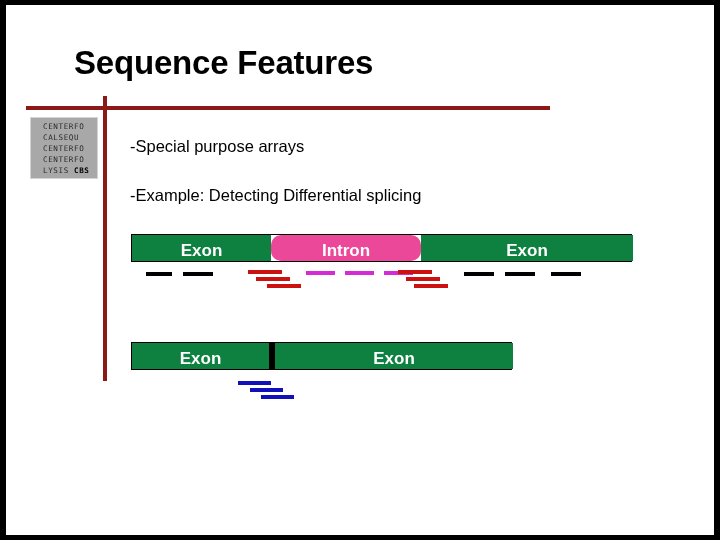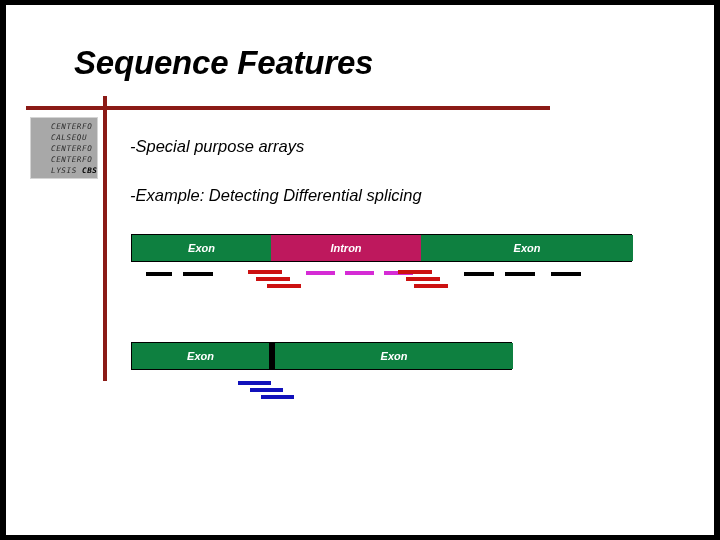--- a/index.html
+++ b/index.html
@@ -25,21 +25,20 @@
     border-bottom: 5px solid #000000;
     border-left: 6px solid #000000;
     border-right: 6px solid #000000;
   }
   #canvas {
     position: absolute;
     left: -6px;
     top: -5px;
     width: 720px;
     height: 468px;
-    font-style: italic;
   }
 
   
   #title {
     position: absolute;
     left: 74px;
     top: 44px;
     font-size: 33px;
     font-weight: bold;
     color: #000000;
@@ -77,21 +76,21 @@
   
   #logo {
     position: absolute;
     left: 30px;
     top: 117px;
     width: 68px;
     height: 62px;
     background: #a8a8a8;
     border: 1px solid #d4d4d4;
     box-sizing: border-box;
-    padding: 3px 0 0 20px;
+    padding: 3px 0 0 12px;
   }
   #logo .logo-line {
     font-family: "DejaVu Sans Mono", monospace;
     font-size: 7.6px;
     line-height: 11px;
     color: #2b2b2b;
     letter-spacing: 0.6px;
     white-space: nowrap;
   }
   #logo .logo-line .cbs {
@@ -117,24 +116,24 @@
     box-sizing: border-box;
     border: 1.5px solid #000000;
     height: 28px;
   }
   .segment {
     position: absolute;
     top: 0;
     height: 100%;
     box-sizing: border-box;
     display: flex;
-    align-items: center;
+    align-items: flex-end;
     justify-content: center;
     color: #ffffff;
-    font-size: 11px;
+    font-size: 17px;
     font-weight: bold;
   }
   .seg-divider {
     position: absolute;
     top: 0;
     height: 100%;
     background: #000000;
   }
 
   .probe {
@@ -162,21 +161,21 @@
     </div>
 
     <div class="bullet" id="bullet-1">-Example: Detecting Differential splicing</div>
     <div class="bullet" id="bullet-0">-Special purpose arrays</div>
 
     <div id="diagram-layer">
         <div class="gene-bar" style="left: 131px; top: 234px; width: 501px; height: 28px;">
           <div class="segment" style="left: 0px; width: 139px; background: rgb(14, 128, 64);">
             <span>Exon</span>
           </div>
-          <div class="segment" style="left: 139px; width: 150px; background: #be185d;">
+          <div class="segment" style="left: 139px; width: 150px; background: #ec4899; border-radius: 10px;">
             <span>Intron</span>
           </div>
           <div class="segment" style="left: 289px; width: 212px; background: rgb(14, 128, 64);">
             <span>Exon</span>
           </div>
         </div>
         <div class="probe" style="left: 146px; top: 272px; width: 26px; background: rgb(0, 0, 0);"></div>
         <div class="probe" style="left: 183px; top: 272px; width: 30px; background: rgb(0, 0, 0);"></div>
         <div class="probe" style="left: 248px; top: 270px; width: 34px; background: rgb(204, 17, 17);"></div>
         <div class="probe" style="left: 256px; top: 277px; width: 34px; background: rgb(204, 17, 17);"></div>

